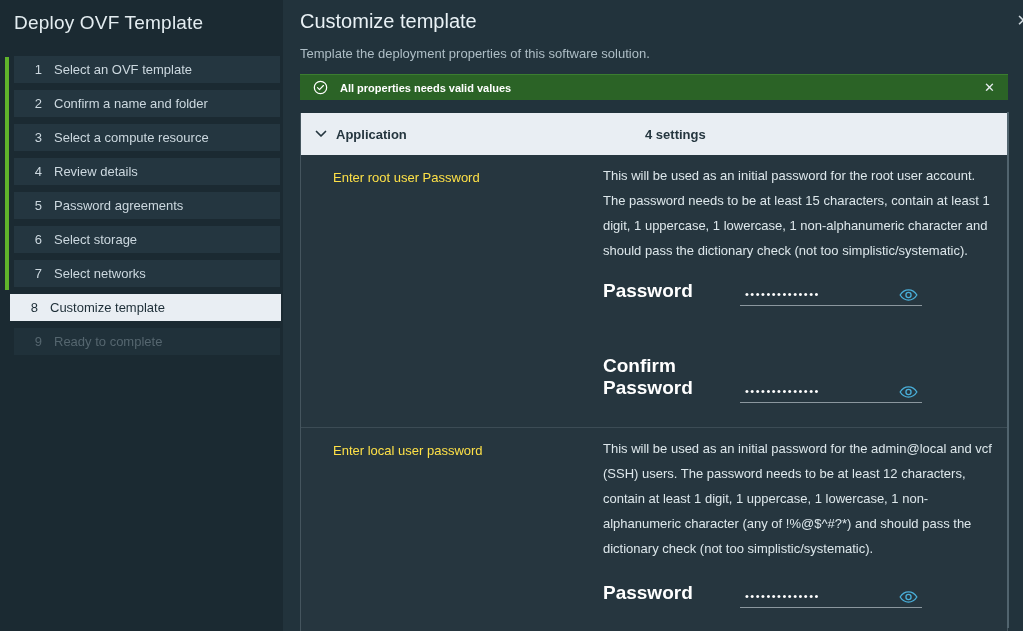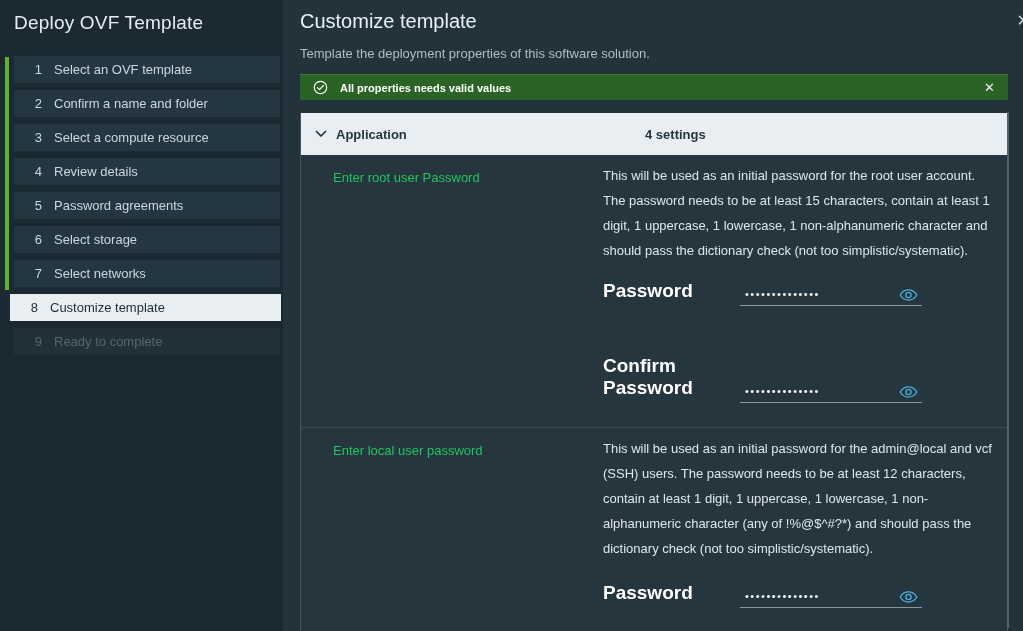--- a/index.html
+++ b/index.html
@@ -95,21 +95,21 @@
   }
 
   .group {
     background:#26363f;
     display:grid;
     grid-template-columns:270px 1fr;
     padding:8px 14px 24px 32px;
   }
   .group + .group { border-top:1px solid #3c4c55; }
   .group-label {
-    font-size:13px; color:#22c55e; padding-top:7px;
+    font-size:13px; color:#fde047; padding-top:7px;
   }
   .group-right { padding-top:0; }
   .group-desc {
     font-size:13px; color:#dde7eb; line-height:25px; font-weight:500;
     max-width:398px;
   }
   .field-row {
     display:flex; align-items:flex-end;
     margin-top:17px;
   }

